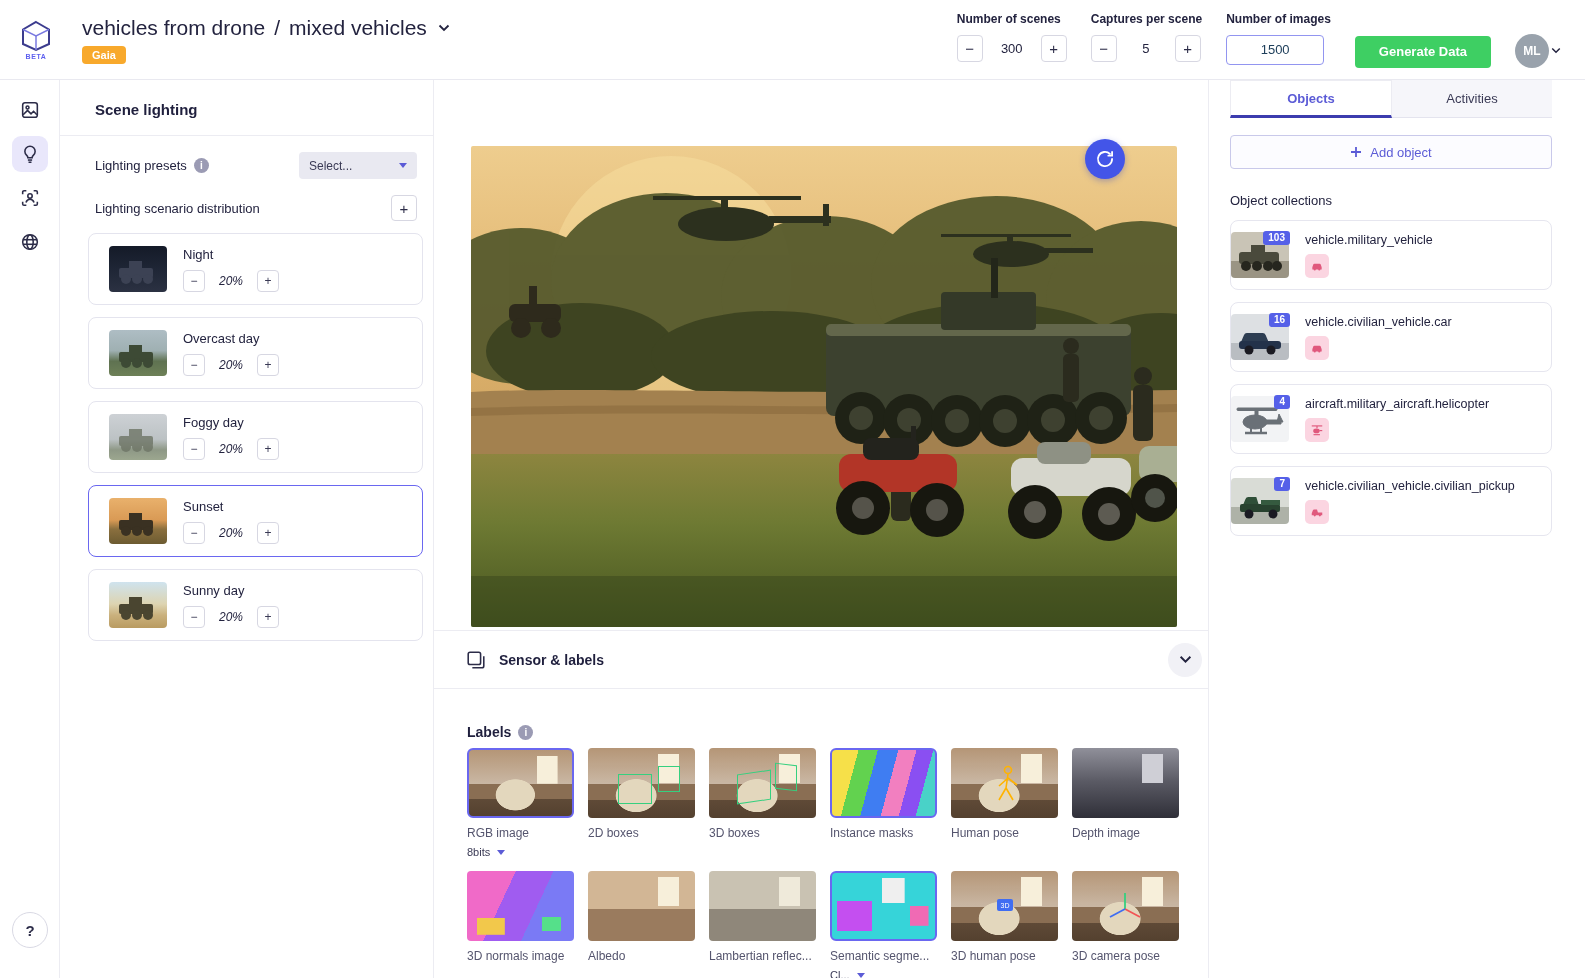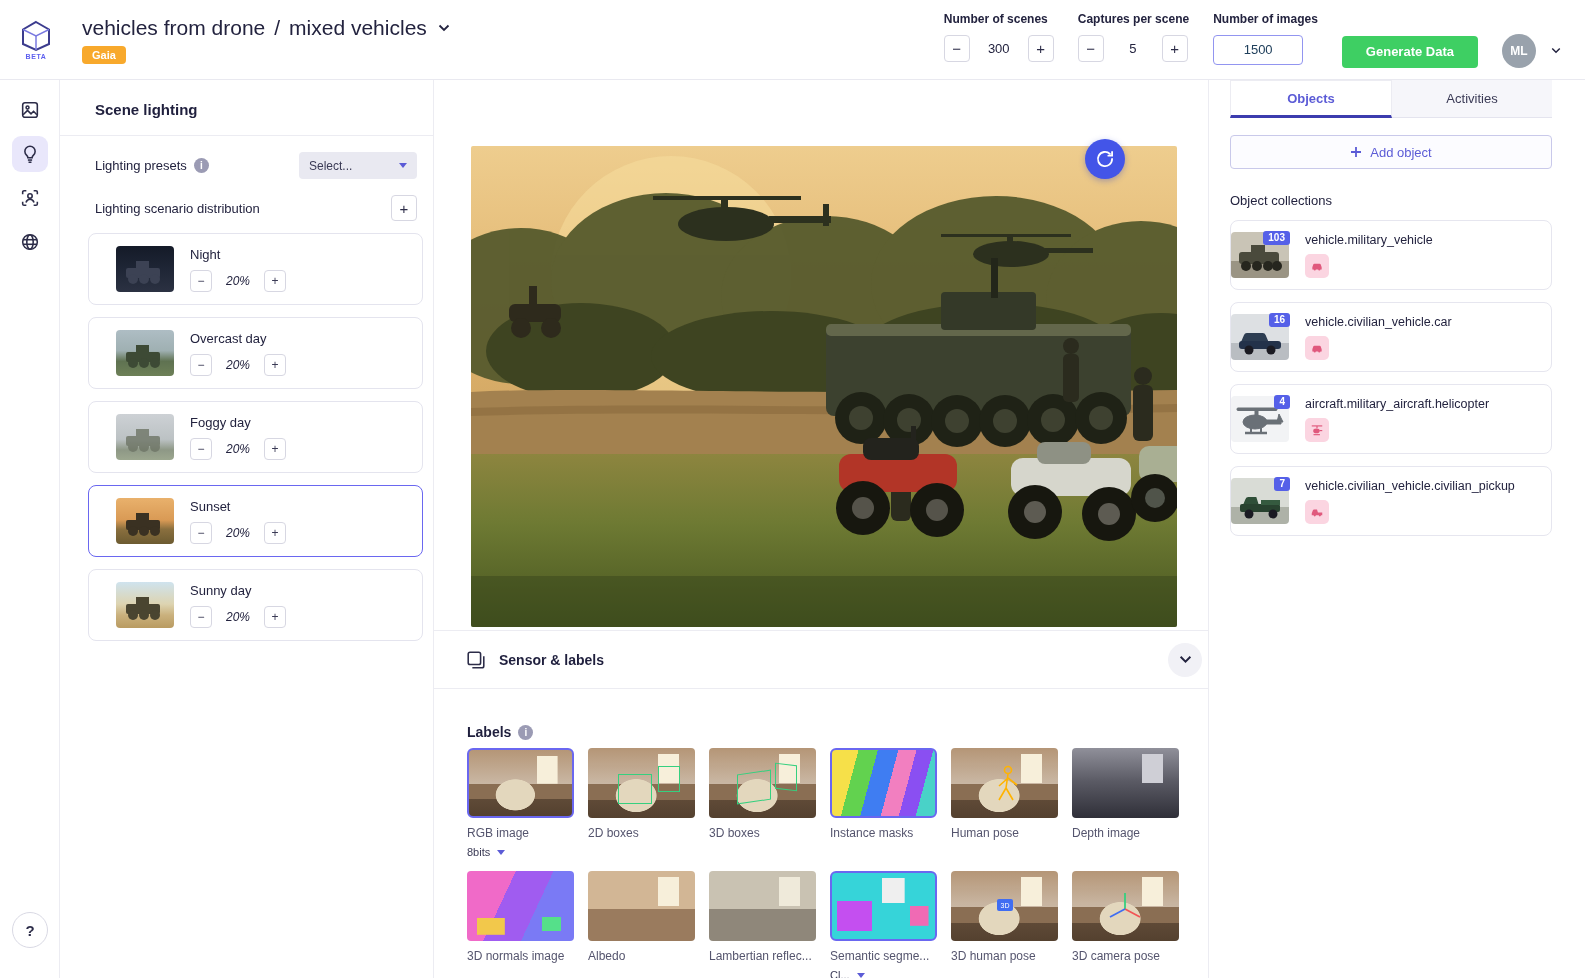--- a/index.html
+++ b/index.html
@@ -20,25 +20,25 @@
   .breadcrumb .chev-svg { margin-left:2px; }
   .gaia { background:#f8a92c; color:#fff; font-size:11px; font-weight:bold; padding:3px 10px;
     border-radius:4px; width:max-content; }
   .header-right { margin-left:auto; display:flex; align-items:flex-start; gap:24px; }
   .hgroup { display:flex; flex-direction:column; }
   .hgroup > label { font-size:12px; font-weight:bold; color:#23233f; margin-bottom:9px; }
   .stepper { display:flex; align-items:center; }
   .stp { width:26px; height:27px; border:1px solid #d7d7e2; border-radius:4px; font-size:15px;
     color:#2c2c48; display:flex; align-items:center; justify-content:center; }
   .stpv { width:58px; text-align:center; font-size:13px; color:#23233f; }
-  .images-box { width:90px; height:30px; border:1.6px solid #9295f0; border-radius:4px;
+  .images-box { width:98px; height:30px; border:1.6px solid #9295f0; border-radius:4px;
     display:flex; align-items:center; justify-content:center; font-size:13px; color:#20405c; background:#fff; }
   .generate { height:32px; margin-top:24px; padding:0 24px; background:#3ecf63; border:none;
     border-radius:4px; color:#fff; font-size:13px; font-weight:bold; }
-  .avatar-wrap { display:flex; align-items:center; gap:15px; margin-top:22px; }
+  .avatar-wrap { display:flex; align-items:center; gap:2px; margin-top:22px; }
   .avatar { width:34px; height:34px; border-radius:50%; background:#99a2ac; color:#fff;
     font-size:12px; font-weight:bold; display:flex; align-items:center; justify-content:center; }
 
   
   .rail { position:absolute; top:80px; left:0; width:60px; bottom:0; background:#fff;
     border-right:1px solid #ececf2; display:flex; flex-direction:column; align-items:center;
     padding-top:12px; gap:8px; }
   .rail-btn { width:36px; height:36px; border:none; border-radius:9px; background:transparent;
     display:flex; align-items:center; justify-content:center; }
   .rail-btn.active { background:#e9e7fb; }
@@ -58,21 +58,21 @@
     display:inline-flex; align-items:center; justify-content:center; flex:none; }
   .info::after { content:'i'; font-weight:bold; }
   .select-pill { width:118px; height:27px; background:#e9e9f1; border:none; border-radius:4px;
     display:flex; align-items:center; justify-content:space-between; padding:0 10px;
     font-size:12px; color:#3a3a55; }
   .tri { width:0; height:0; border-left:4.5px solid transparent; border-right:4.5px solid transparent;
     border-top:5.5px solid #5b5bd6; display:inline-block; }
   .plus-btn { width:26px; height:26px; border:1px solid #d7d7e2; border-radius:4px; font-size:15px;
     color:#2c2c48; display:flex; align-items:center; justify-content:center; }
   .scard { margin:12px 10px 0 28px; border:1px solid #e4e4ee; border-radius:8px; height:72px;
-    display:flex; align-items:center; padding:0 27px; gap:16px; background:#fff; }
+    display:flex; align-items:center; padding:0 20px; gap:16px; background:#fff; }
   .scard.selected { border:1.6px solid #6a67f0; }
   .sthumb { width:58px; height:46px; border-radius:4px; overflow:hidden; position:relative; flex:none; }
   .sthumb svg { position:absolute; inset:0; }
   .th-night    { background:linear-gradient(180deg,#141a28 0%,#202737 55%,#2b3142 100%); }
   .th-overcast { background:linear-gradient(180deg,#aebdc4 0%,#9fb0b2 45%,#5f7251 68%,#6d8057 100%); }
   .th-foggy    { background:linear-gradient(180deg,#cdd1d5 0%,#bcc2c4 55%,#8e9886 78%,#9ca78f 100%); }
   .th-sunset   { background:linear-gradient(180deg,#e9b16c 0%,#d99a55 48%,#8a6f3e 68%,#6c5b31 100%); }
   .th-sunny    { background:linear-gradient(180deg,#cfe3ee 0%,#ddd4b1 48%,#cab17d 72%,#b99b61 100%); }
   .smain { display:flex; flex-direction:column; gap:8px; }
   .sname { font-size:13px; color:#23233f; }

